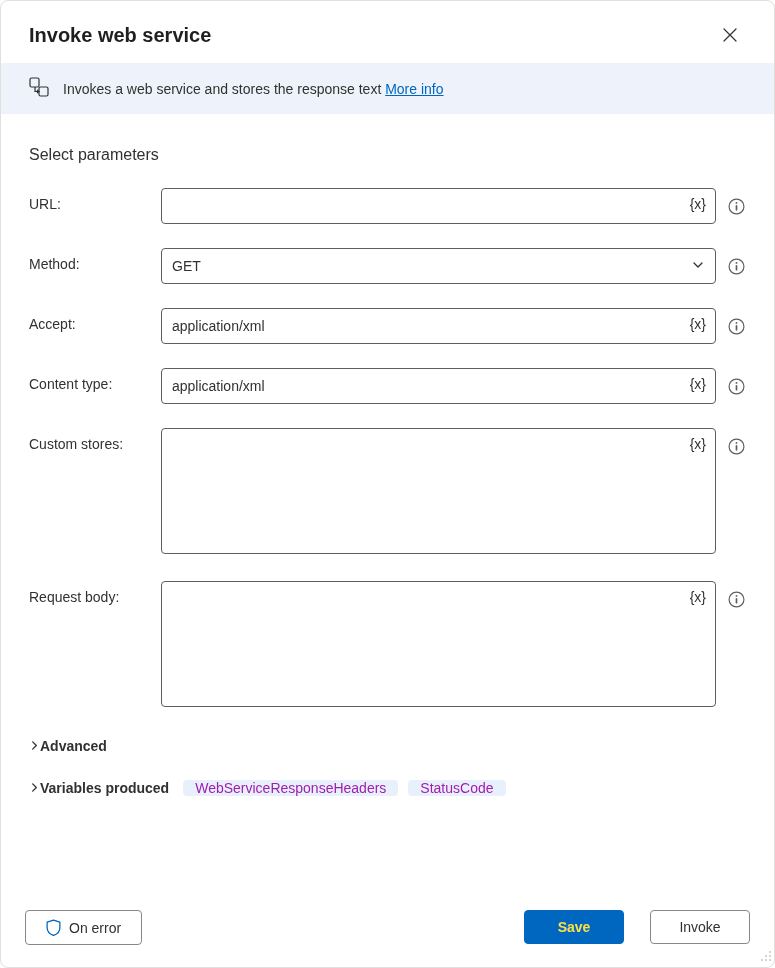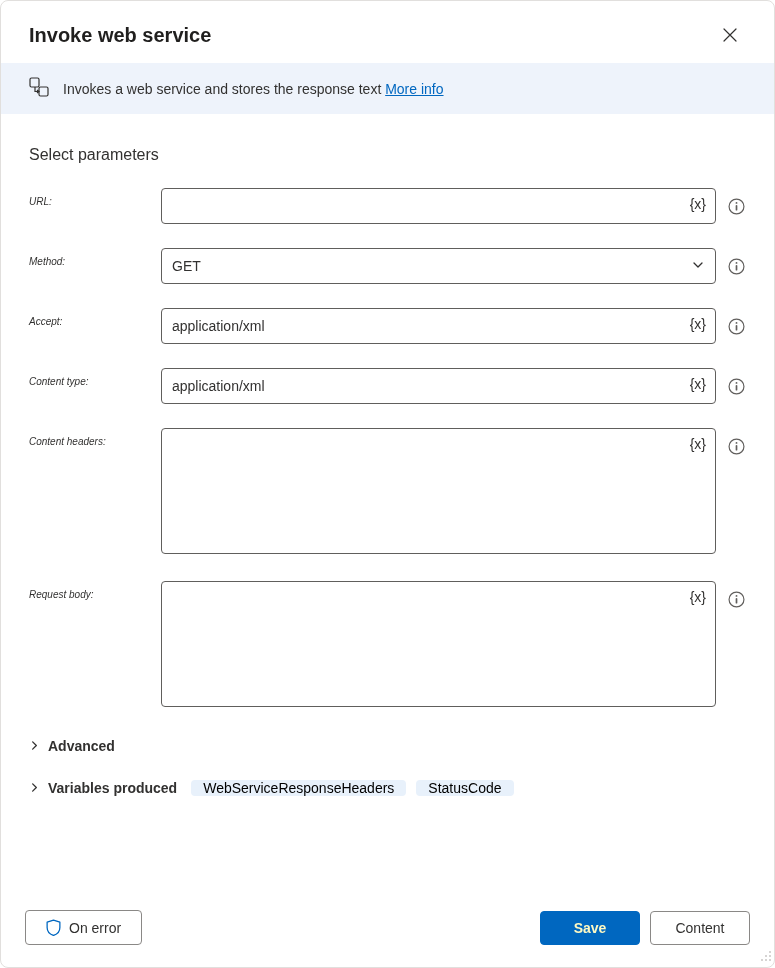--- a/index.html
+++ b/index.html
@@ -70,24 +70,23 @@
 
   .field-row {
     display: flex;
     align-items: flex-start;
     margin-bottom: 24px;
     gap: 10px;
   }
   .field-label {
     width: 122px;
     flex-shrink: 0;
-    font-size: 10px;
+    font-size: 14px;
     color: #323130;
     padding-top: 8px;
-    font-style: italic;
   }
   .field-control {
     flex: 1;
     position: relative;
   }
   .text-input, .select-input, .textarea-input {
     width: 100%;
     border: 1px solid #605e5c;
     border-radius: 4px;
     font-family: inherit;
@@ -131,54 +130,53 @@
     width: 20px; height: 20px;
     flex-shrink: 0;
     margin-top: 8px;
     cursor: pointer;
     display: flex; align-items: center; justify-content: center;
   }
 
   .expander {
     display: flex;
     align-items: flex-start;
-    gap: 8px;
     cursor: pointer;
     padding: 4px 0;
     margin-bottom: 18px;
     font-size: 14px;
     font-weight: 600;
     color: #323130;
   }
   .expander .chev { flex-shrink: 0; }
   .expander .label { font-weight: 600; }
 
   .variables-row {
     display: flex;
     align-items: center;
     gap: 10px;
     flex-wrap: wrap;
     margin-bottom: 20px;
   }
   .variables-row .expander { margin-bottom: 0; margin-right: 4px; }
   .var-chip {
     background: #e8f1fb;
-    color: #000000;
+    color: #a21caf;
     border-radius: 4px;
     padding: 0 12px;
     font-size: 14px;
     cursor: pointer;
   }
 
   .footer {
     border-top: 1px solid #ffffff;
     padding: 18px 24px 22px 24px;
     display: flex;
-    align-items: flex-end;
-    gap: 10px;
+    align-items: flex-start;
+    gap: 26px;
   }
   .footer-spacer { flex: 1; }
   .btn {
     border: 1px solid #8a8886;
     background: #fff;
     color: #323130;
     padding: 8px 20px;
     border-radius: 4px;
     font-size: 14px;
     font-family: inherit;
@@ -186,21 +184,21 @@
     min-width: 100px;
     text-align: center;
     display: flex;
     align-items: center;
     justify-content: center;
     gap: 8px;
   }
   .btn.primary {
     background: #0067c0;
     border-color: #0067c0;
-    color: #fef9c3;
+    color: #fde047;
     font-weight: 600;
   }
   .btn.on-error {
     min-width: 110px;
   }
 
   .resize-grip {
     position: absolute;
     right: 2px;
     bottom: 2px;
@@ -296,21 +294,21 @@
       <div class="info-btn">
         <svg width="17" height="17" viewBox="0 0 16 16">
             <circle cx="8" cy="8" r="7" stroke="#605e5c" stroke-width="1.1" fill="none"></circle>
             <circle cx="8" cy="4.6" r="0.9" fill="#605e5c"></circle>
             <rect x="7.2" y="6.6" width="1.6" height="5.2" rx="0.8" fill="#605e5c"></rect>
           </svg>
       </div>
     </div>
 
     <div class="field-row">
-      <div class="field-label">Content headers:</div>
+      <div class="field-label">Custom stores:</div>
       <div class="field-control">
         <textarea class="textarea-input" style=""></textarea>
         <button class="var-btn">{x}</button>
       </div>
       <div class="info-btn">
         <svg width="17" height="17" viewBox="0 0 16 16">
             <circle cx="8" cy="8" r="7" stroke="#605e5c" stroke-width="1.1" fill="none"></circle>
             <circle cx="8" cy="4.6" r="0.9" fill="#605e5c"></circle>
             <rect x="7.2" y="6.6" width="1.6" height="5.2" rx="0.8" fill="#605e5c"></rect>
           </svg>
@@ -359,21 +357,21 @@
 
   <div class="footer">
     <button class="btn on-error">
       <svg width="15" height="17" viewBox="0 0 14 16">
           <path d="M7 1 L13 3 V8 C13 12 10 14.5 7 15.5 C4 14.5 1 12 1 8 V3 Z" stroke="#0067c0" stroke-width="1.2" fill="none" stroke-linejoin="round"></path>
         </svg>
       <span>On error</span>
     </button>
     <div class="footer-spacer"></div>
     <button class="btn primary">Save</button>
-    <button class="btn">Content</button>
+    <button class="btn">Invoke</button>
   </div>
 
   <span class="resize-grip">
     <svg width="14" height="14" viewBox="0 0 14 14">
       <circle cx="12" cy="4" r="1" fill="#c8c6c4"></circle>
       <circle cx="8" cy="8" r="1" fill="#c8c6c4"></circle>
       <circle cx="12" cy="8" r="1" fill="#c8c6c4"></circle>
       <circle cx="4" cy="12" r="1" fill="#c8c6c4"></circle>
       <circle cx="8" cy="12" r="1" fill="#c8c6c4"></circle>
       <circle cx="12" cy="12" r="1" fill="#c8c6c4"></circle>

